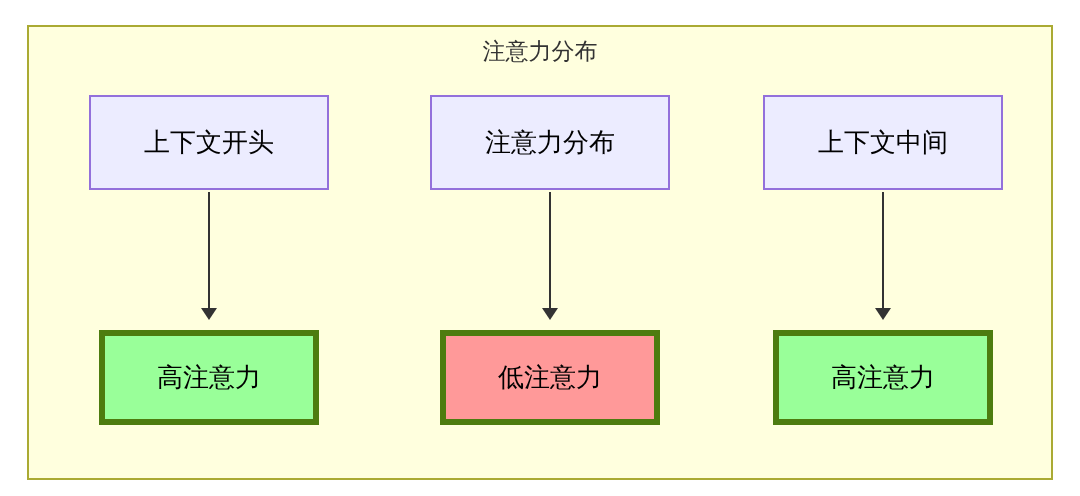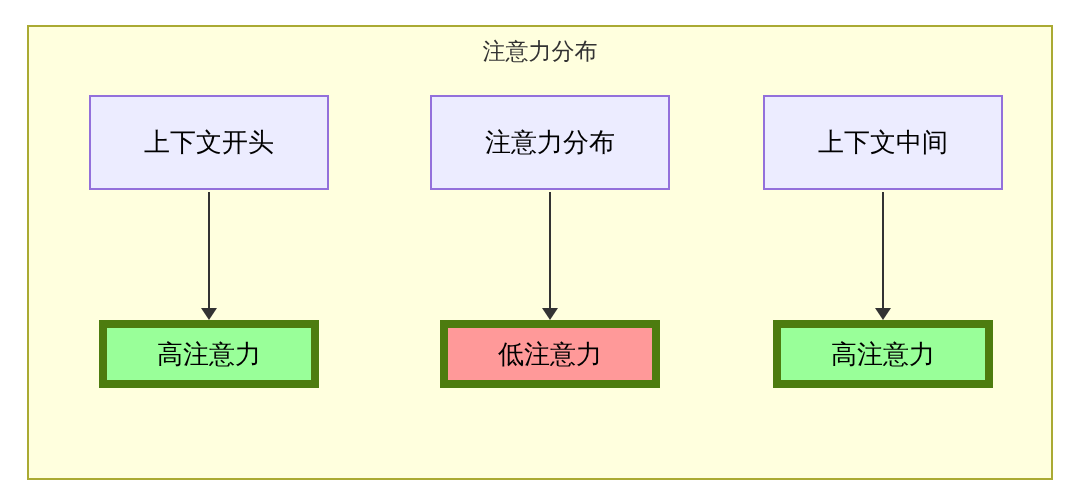--- a/index.html
+++ b/index.html
@@ -37,23 +37,23 @@
     color: #000000;
     text-align: center;
   }
   .node.source {
     width: 240px; height: 95px;
     top: 68px;
     background: #ececff;
     border: 2px solid #9370db;
   }
   .node.target {
-    width: 220px; height: 68px;
-    top: 293px;
-    border: 8px solid #4d7c0f;
+    width: 220px; height: 95px;
+    top: 303px;
+    border: 6px solid #4d7c0f;
   }
   .node.target.high { background: #99ff99; }
   .node.target.low  { background: #ff9999; }
 
   .arrow {
     position: absolute;
     top: 165px;
     width: 16px; height: 128px;
   }
   .arrow .shaft {

